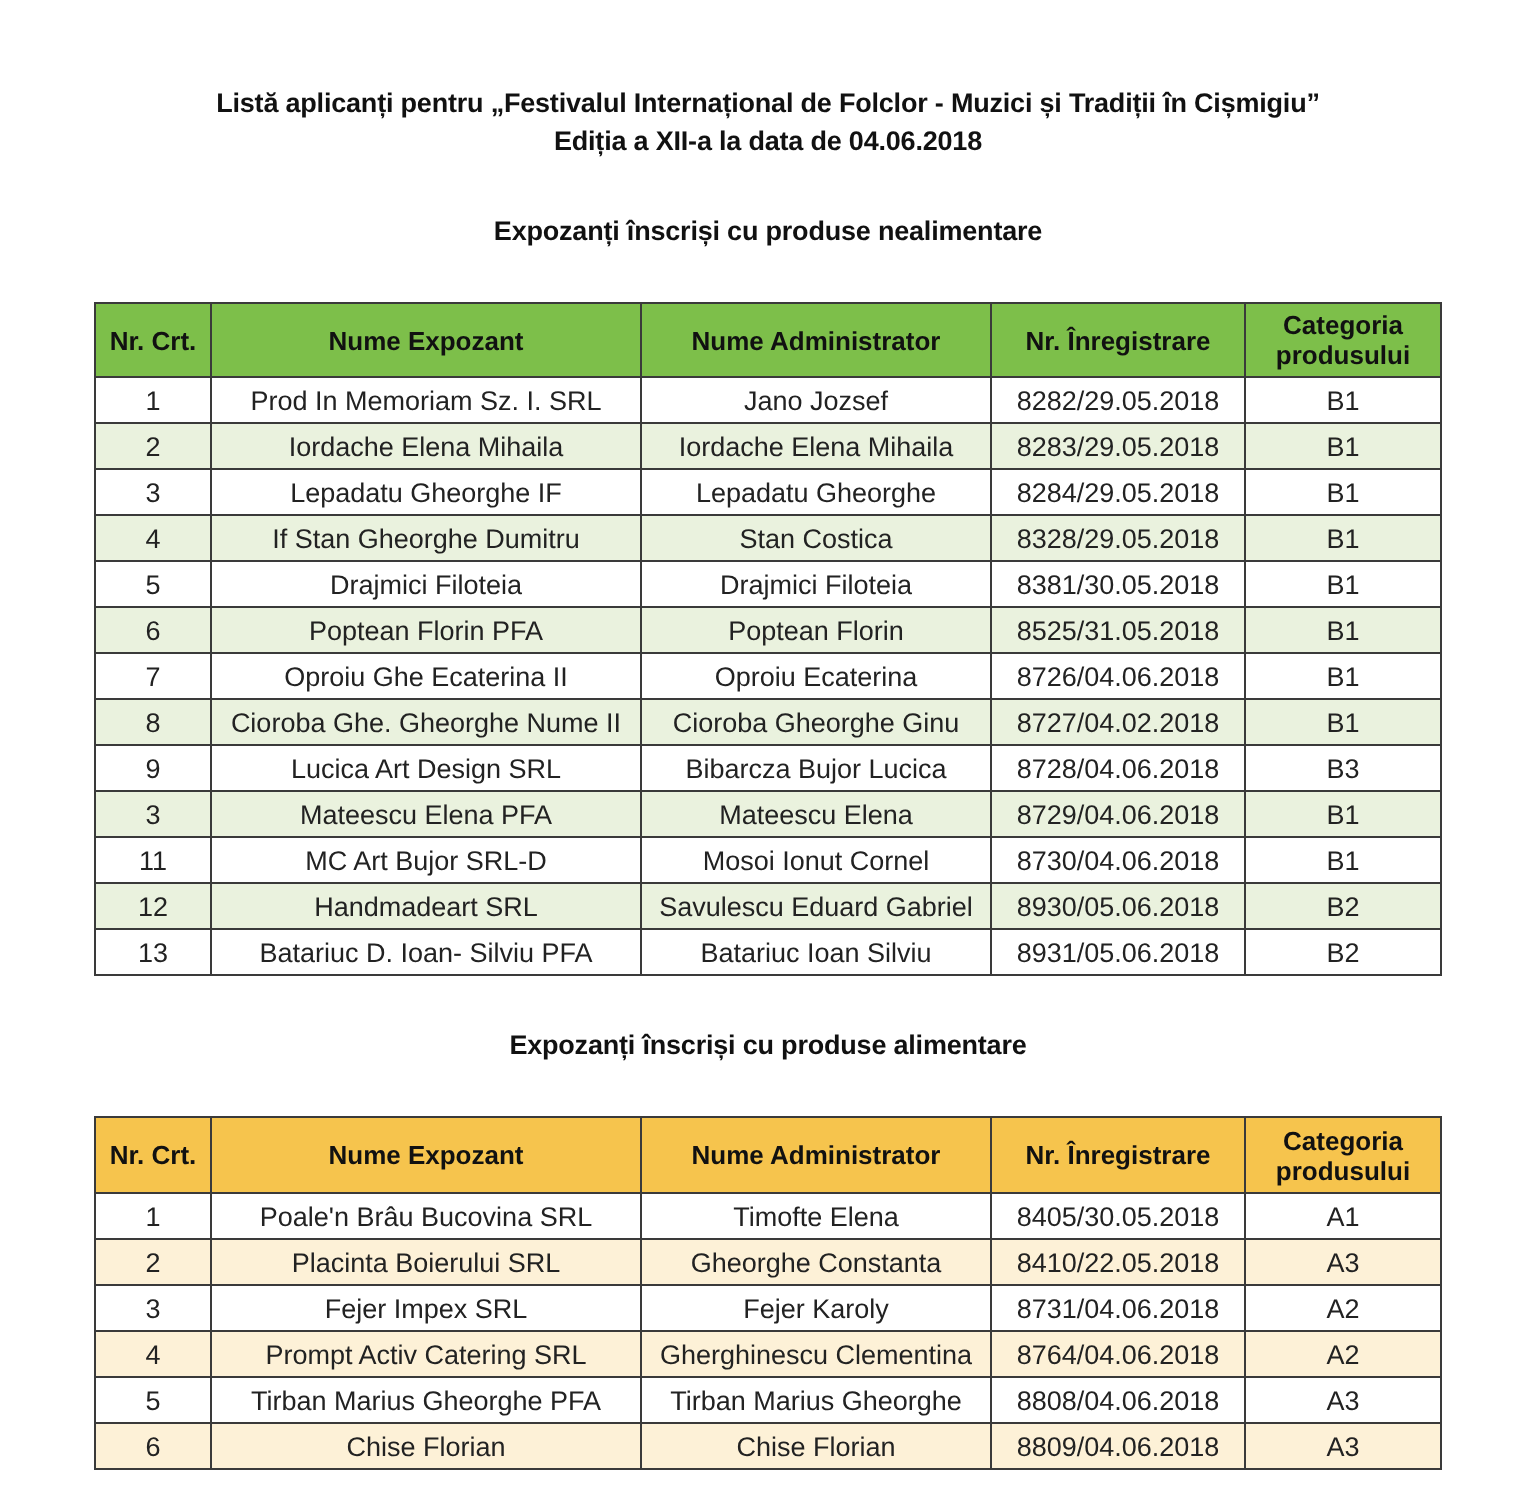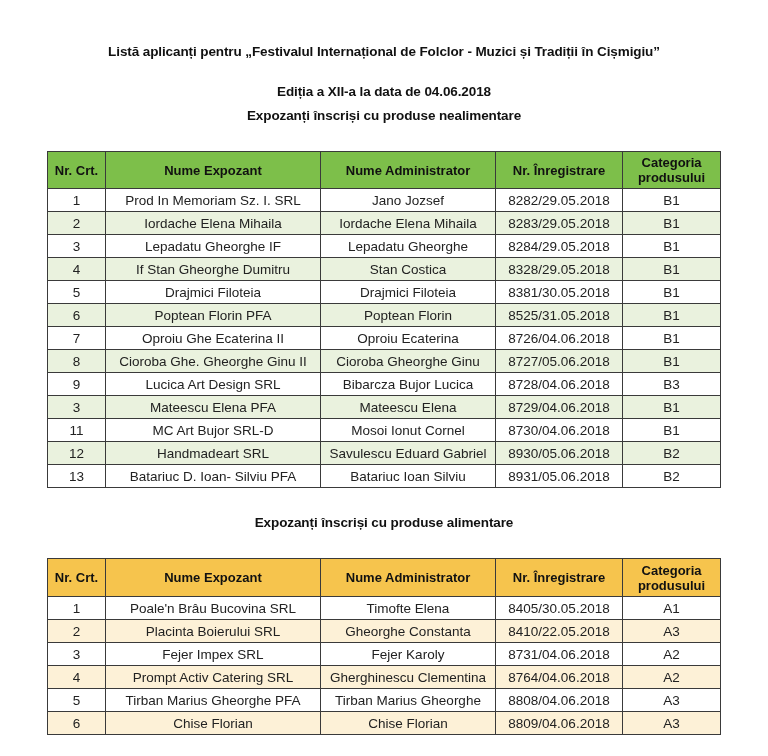--- a/index.html
+++ b/index.html
@@ -6,21 +6,21 @@
     body {
       width: 768px; height: 756px; position: relative; overflow: hidden;
       font-family: "Liberation Sans", sans-serif; color: #1a1a1a;
     }
     .title {
       position: absolute; left: 0; width: 768px; text-align: center;
       font-family: "Liberation Sans", sans-serif; font-weight: bold;
       font-size: 13.5px; color: #111; letter-spacing: -0.1px;
     }
     .t1 { top: 44px; }
-    .t2 { top: 63px; margin-top: 21px; }
+    .t2 { top: 63px; }
     .sec1 { top: 108px; }
     .sec2 { top: 515px; }
 
     table.reg {
       position: absolute; left: 47px; width: 673px;
       border-collapse: collapse; table-layout: fixed;
       font-size: 13.5px;
     }
     table.reg td, table.reg th {
       border: 1px solid #3a3a3a; text-align: center; padding: 0 2px;
@@ -111,23 +111,23 @@
       </tr>
       <tr>
         <td>7</td>
         <td>Oproiu Ghe Ecaterina II</td>
         <td>Oproiu Ecaterina</td>
         <td>8726/04.06.2018</td>
         <td>B1</td>
       </tr>
       <tr class="alt">
         <td>8</td>
-        <td>Cioroba Ghe. Gheorghe Ginu II</td>
+        <td>Cioroba Ghe. Gheorghe Nume II</td>
         <td>Cioroba Gheorghe Ginu</td>
-        <td>8727/05.06.2018</td>
+        <td>8727/04.02.2018</td>
         <td>B1</td>
       </tr>
       <tr>
         <td>9</td>
         <td>Lucica Art Design SRL</td>
         <td>Bibarcza Bujor Lucica</td>
         <td>8728/04.06.2018</td>
         <td>B3</td>
       </tr>
       <tr class="alt">

